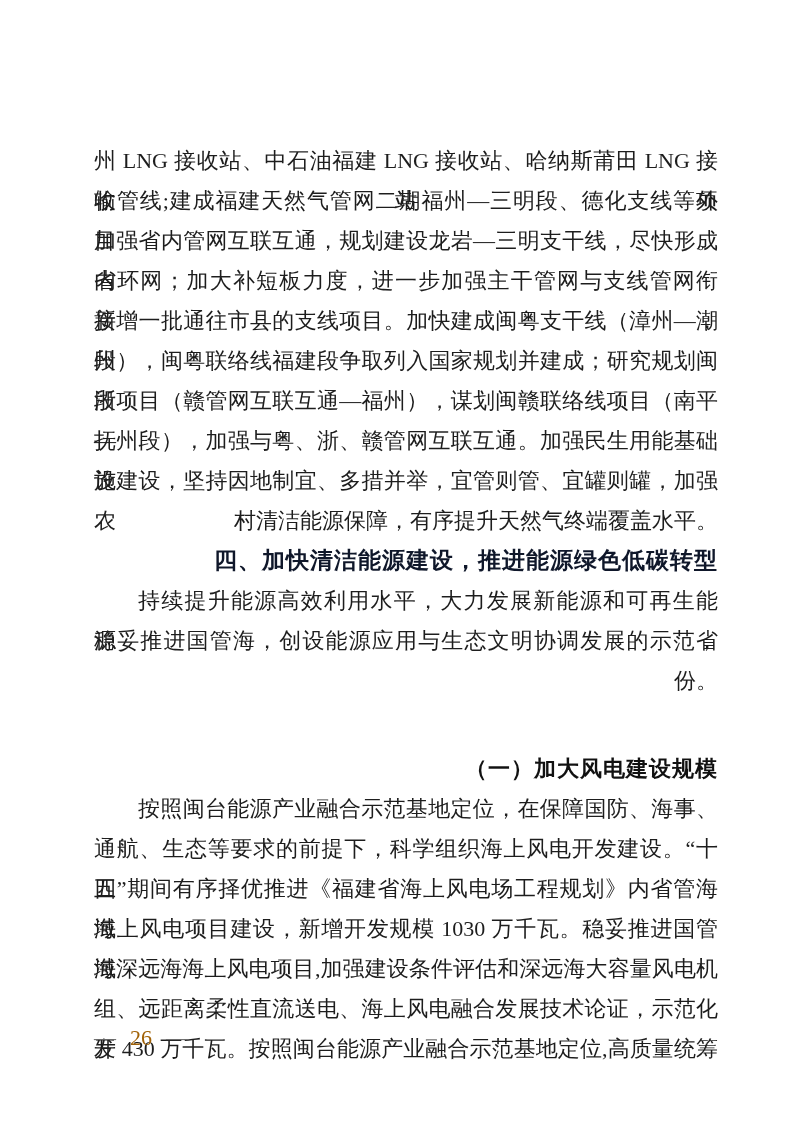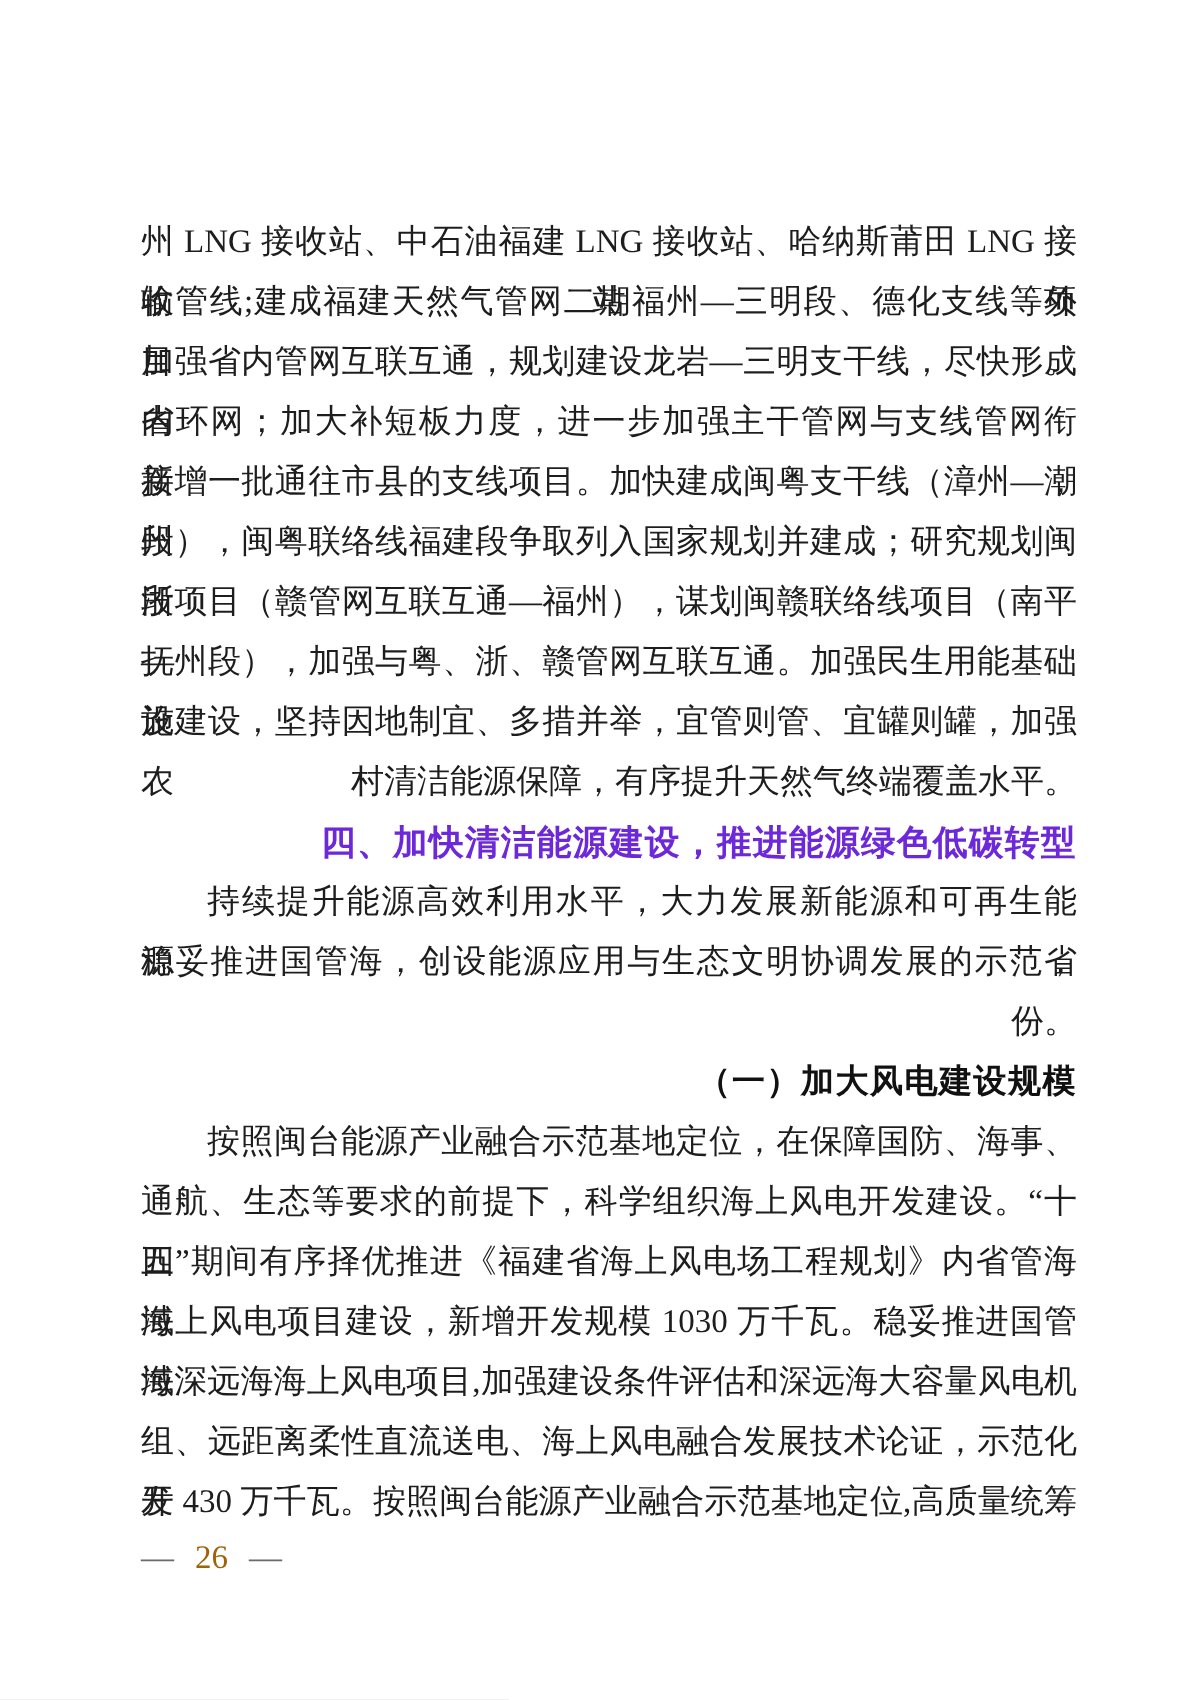--- a/index.html
+++ b/index.html
@@ -31,31 +31,32 @@
     text-align: right;
   }
   .line.fill {
     text-align: justify;
     text-align-last: justify;
   }
   .line.indent {
     text-indent: 44px;
   }
   .heading1 .line {
-    font-family: Liberation Sans, sans-serif;
+    font-family: Liberation Serif, serif;
     font-weight: 700;
     font-size: 23px;
     letter-spacing: 1px;
-    color: #6d28d9;
+    color: #0f172a;
   }
   .heading2 .line {
     font-weight: 700;
     font-size: 22px;
     letter-spacing: 1px;
     color: #111111;
+    margin-top: 48px;
   }
   .page-footer {
     position: absolute;
     left: 94px;
     top: 1023px;
     height: 30px;
     display: flex;
     align-items: center;
     font-family: "Liberation Serif", "DejaVu Serif", serif;
     font-size: 22px;

